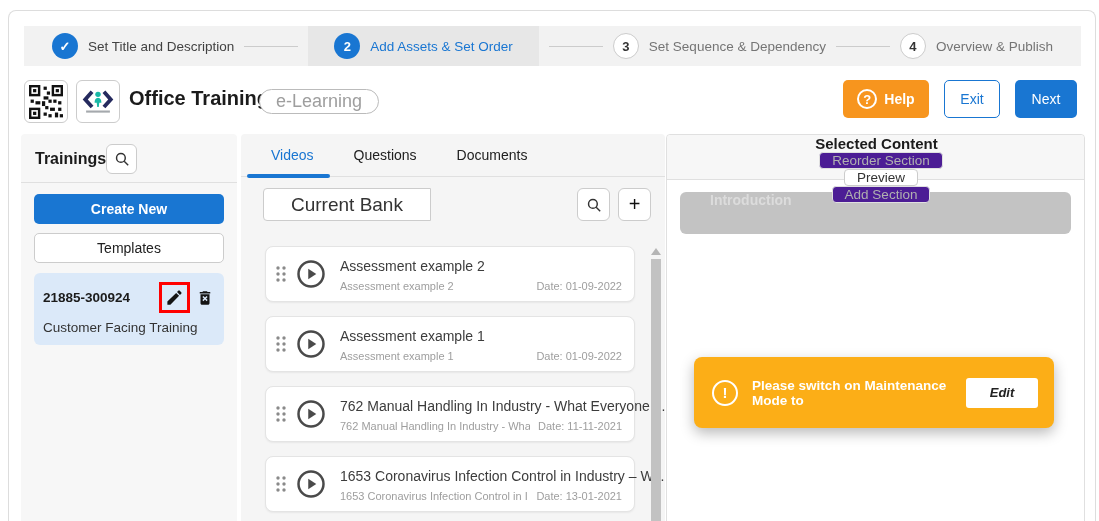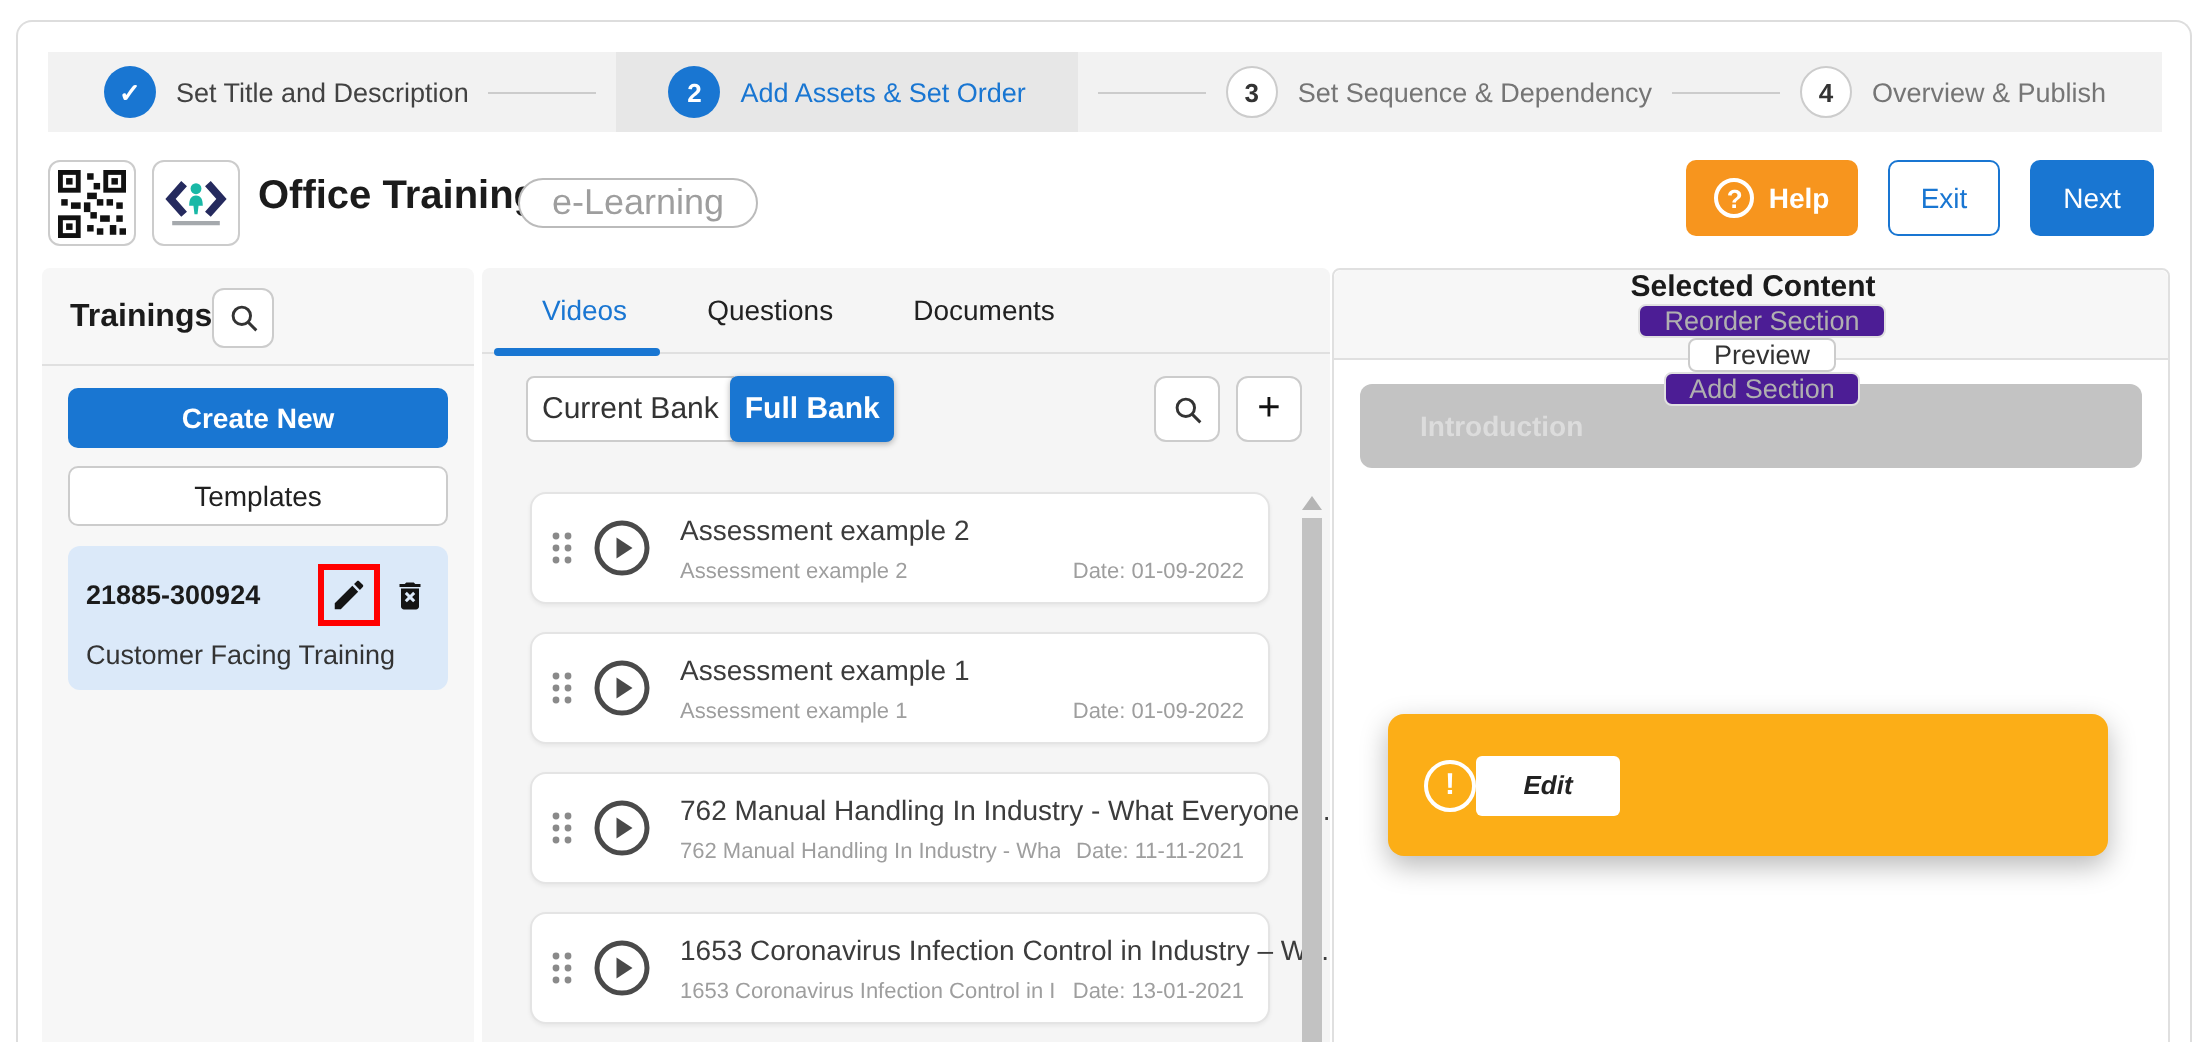--- a/index.html
+++ b/index.html
@@ -61,21 +61,21 @@
   .mid { position:absolute; left:232px; top:123px; width:424px; height:397px;
     background:#f5f5f5; border-radius:4px 4px 0 0; }
   .tabs { display:flex; height:43px; border-bottom:1px solid #e0e0e0; padding-left:10px; }
   .tab { position:relative; display:flex; align-items:center; padding:0 20px; font-size:14px;
     color:#212121; cursor:pointer; }
   .tab.active { color:#1976d2; }
   .tab.active::after { content:""; position:absolute; left:-4px; right:4px; bottom:-2px;
     height:4px; background:#1976d2; border-radius:3px; }
   .mid-controls { display:flex; align-items:center; padding:11px 14px 0 22px; }
   .seg { display:flex; height:33px; }
-  .seg-btn { padding:0 7px; font-size:15px; display:flex; align-items:center; cursor:pointer; }
+  .seg-btn { padding:0 27px; font-size:19px; display:flex; align-items:center; cursor:pointer; }
   .seg-off { background:#fff; border:1px solid #ccc; border-radius:4px 0 0 4px; color:#333; }
   .seg-on { background:#1976d2; color:#fff; font-weight:bold; border-radius:4px;
     box-shadow:0 1px 3px rgba(0,0,0,.3); margin-left:-2px; }
   .mid-controls .spacer { flex:1; }
   .icon-btn.sq { width:33px; height:33px; margin-left:8px; }
   .vlist { position:absolute; left:24px; top:112px; width:370px; bottom:0; }
   .vcard { position:absolute; left:0; width:370px; height:56px; background:#fff;
     border:1px solid #e4e4e4; border-radius:8px; box-shadow:0 1px 2px rgba(0,0,0,.06);
     display:flex; align-items:center; padding:0 12px 0 8px; }
   .drag { flex:none; margin-right:8px; cursor:grab; display:flex; }
@@ -94,21 +94,21 @@
   .right { position:absolute; left:657px; top:123px; width:419px; height:397px;
     background:#fff; border:1px solid #e0e0e0; border-radius:4px; }
   .rt-head { height:45px; background:#f7f7f7; border-bottom:1px solid #e0e0e0; display:flex;
     align-items:center; padding:0 10px 0 12px; border-radius:4px 4px 0 0;flex-direction:column; }
   .rt-title { font-size:15px; font-weight:bold; color:#1b1b1b; flex:1; }
   .rbtn { height:30px; padding:0 12px; font-size:13.5px; border-radius:4px; display:flex;
     align-items:center; margin-left:9px; }
   .rbtn-disabled { background:#4c1d95; color:#b0b0b0; border:1px solid #e0e0e0; }
   .rbtn-normal { background:#fff; color:#333; border:1px solid #ccc; cursor:pointer; }
   .section-bar { margin:12px 13px 1px; height:42px; background:#c3c3c3; border-radius:6px;
-    display:flex; align-items:center; padding-left:30px; }
+    display:flex; padding-left:30px; }
   .section-name { color:#dcdcdc; font-size:14px; font-weight:bold; }
   .toast { position:absolute; left:27px; top:222px; width:360px; height:71px; background:#fcae17;
     border-radius:8px; box-shadow:0 5px 14px rgba(0,0,0,.28); display:flex; align-items:center;
     padding:0 16px 0 18px; }
   .warn-circ { width:26px; height:26px; border:2px solid #fff; border-radius:50%; color:#fff;
     display:flex; align-items:center; justify-content:center; font-size:15px; font-weight:bold; flex:none; }
   .toast-msg { color:#fff; font-size:13.5px; font-weight:bold; margin:0 10px 0 14px; flex:1; }
   .btn-edit { width:72px; height:30px; background:#fff; color:#222; font-weight:bold; font-size:13px;
     border-radius:3px; flex:none;font-style:italic; }
 </style>
@@ -229,21 +229,20 @@
 
   <div class="mid">
     <div class="tabs">
       <div class="tab active">Videos</div>
       <div class="tab">Questions</div>
       <div class="tab">Documents</div>
     </div>
     <div class="mid-controls">
       <div class="seg">
         <div class="seg-btn seg-off">Current Bank</div>
-        <div class="seg-btn seg-on">Full Bank</div>
       </div>
       <div class="spacer"></div>
       <span class="icon-btn sq">
         <svg width="16" height="16" viewBox="0 0 22 22">
           <circle cx="9.5" cy="9.5" r="6" fill="none" stroke="#333" stroke-width="2"></circle>
           <line x1="14" y1="14" x2="19.5" y2="19.5" stroke="#333" stroke-width="2"></line>
         </svg>
       </span>
       <span class="icon-btn sq" style="font-size:20px;color:#111;">+</span>
     </div>
@@ -370,17 +369,18 @@
       <span class="rt-title">Selected Content</span>
       <span class="rbtn rbtn-disabled">Reorder Section</span>
       <span class="rbtn rbtn-normal">Preview</span>
       <span class="rbtn rbtn-disabled">Add Section</span>
     </div>
     <div class="section-bar">
       <span class="section-name">Introduction</span>
     </div>
     <div class="toast">
       <span class="warn-circ">!</span>
+      <span class="toast-msg">Please switch on Maintenance Mode to</span>
       <span class="btn btn-edit">Edit</span>
     </div>
   </div>
 
 </div>
 
 </body></html>

